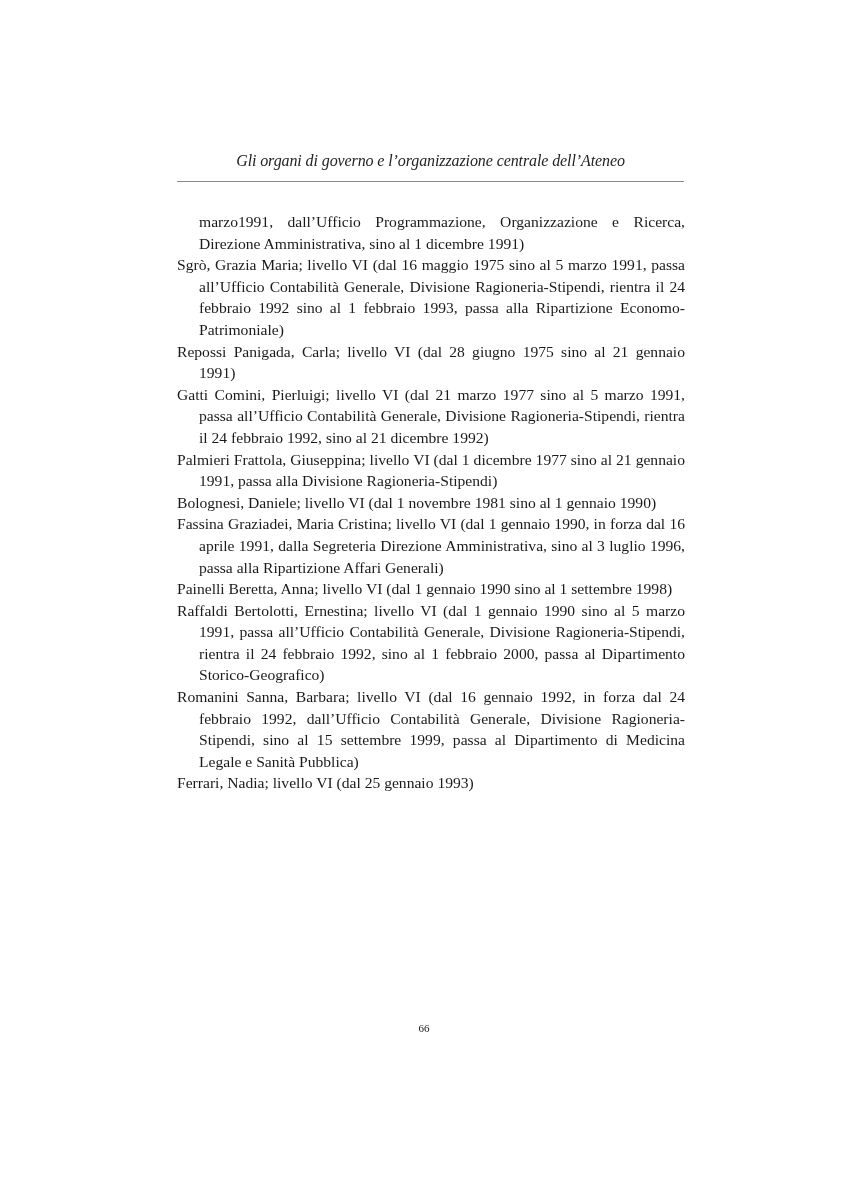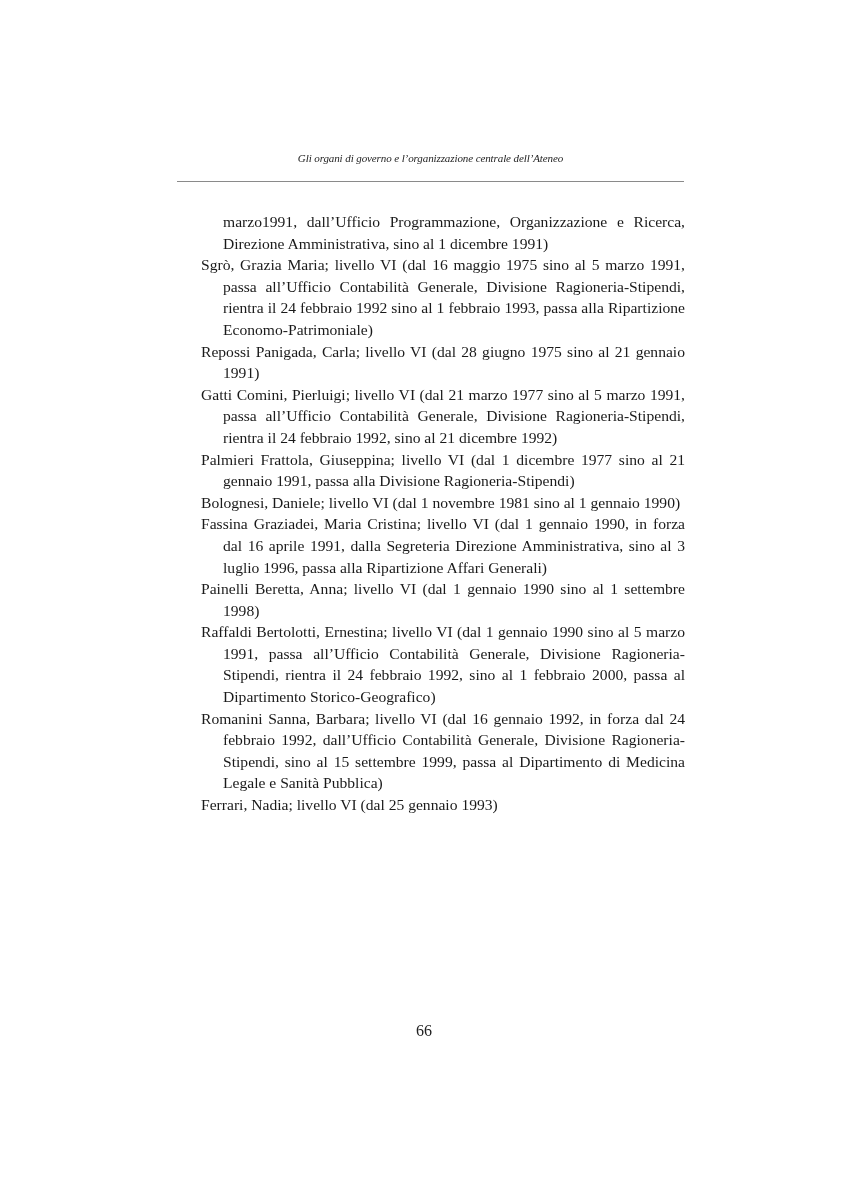--- a/index.html
+++ b/index.html
@@ -15,21 +15,21 @@
       font-family: "Liberation Serif", "DejaVu Serif", serif;
       color: #1a1a1a;
     }
     .running-head {
       position: absolute;
       left: 177px;
       width: 507px;
       top: 152px;
       text-align: center;
       font-style: italic;
-      font-size: 11px;
+      font-size: 16px;
       letter-spacing: -0.1px;
       color: #222;
     }
     .head-rule {
       position: absolute;
       left: 177px;
       width: 507px;
       top: 181px;
       height: 0;
       border-top: 1px solid #8a8a8a;
@@ -49,28 +49,28 @@
       text-indent: -22px;
       padding-left: 22px;
       text-align: justify;
       margin: 0;
       hyphens: manual;
     }
     .entry.continued {
       padding-left: 22px;
       text-indent: 0;
     }
-    .entry.last-line-left { text-align-last: left; margin-left: 24px; }
+    .entry.last-line-left { text-align-last: left; }
     .page-number {
       position: absolute;
       left: 0;
       width: 848px;
       top: 1022px;
       text-align: center;
-      font-size: 16px;
+      font-size: 11px;
       color: #222;
     }
   </style>
 </head>
 <body>
 
 <div class="running-head">Gli organi di governo e l’organizzazione centrale dell’Ateneo</div>
 <div class="head-rule"></div>
 
 <ul class="entries">

